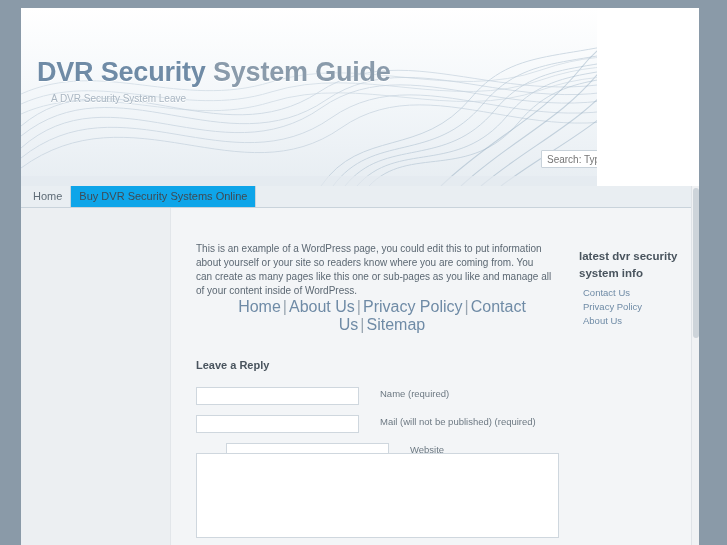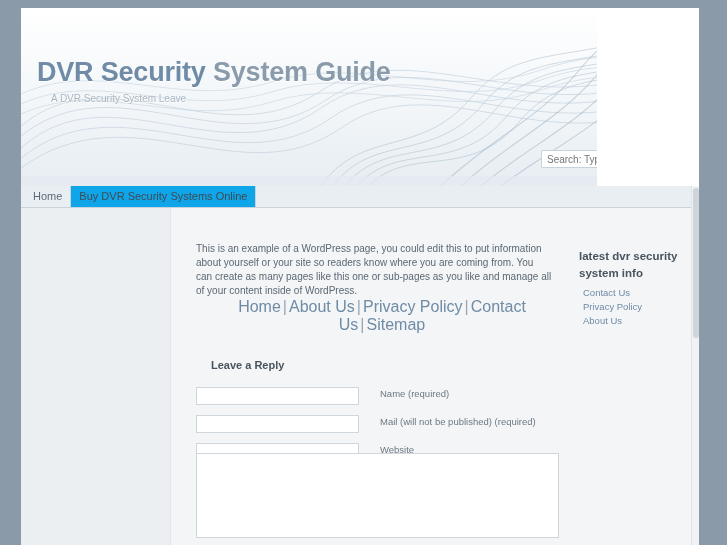--- a/index.html
+++ b/index.html
@@ -176,21 +176,20 @@
     padding: 0 2px;
   }
 
   .reply-heading {
     position: absolute;
     left: 24px;
     top: 151px;
     font-size: 11px;
     font-weight: bold;
     color: #49545e;
-    margin-left: 15px;
   }
 
   .field-row {
     position: absolute;
     left: 24px;
     height: 18px;
   }
   .field-input {
     width: 163px;
     height: 18px;
@@ -347,21 +346,21 @@
         <div class="field-row" style="top:177px;">
           <input class="field-input" type="text" value="" style="">
           <span class="field-label">Name (required)</span>
         </div>
 
         <div class="field-row" style="top:205px;">
           <input class="field-input" type="text" value="" style="">
           <span class="field-label">Mail (will not be published) (required)</span>
         </div>
 
-        <div class="field-row" style="top:233px;">
+        <div class="field-row" style="top:233px;margin-left:30px;">
           <input class="field-input" type="text" value="" style="">
           <span class="field-label">Website</span>
         </div>
 
         <textarea class="comment-area" placeholder="" style=""></textarea>
       </div>
 
       <div class="side-col">
         <div class="side-title">latest dvr security system info</div>
         <ul class="side-list">

